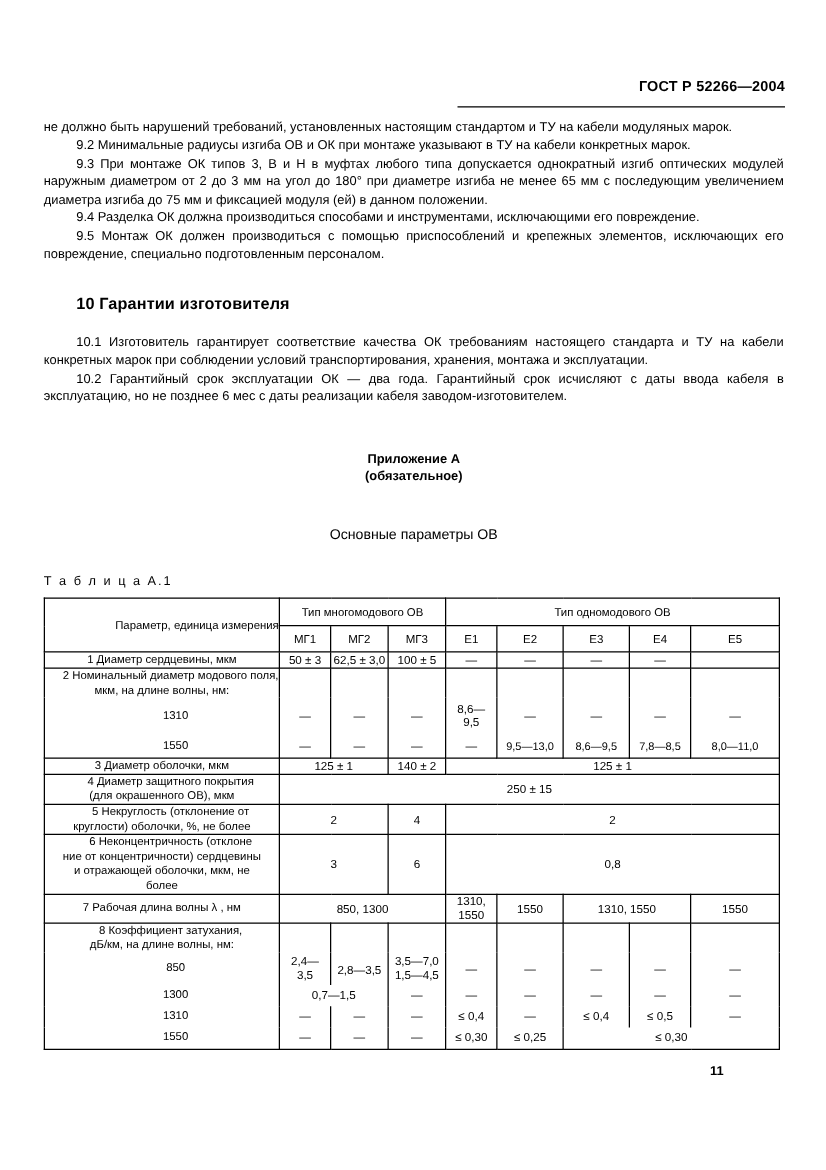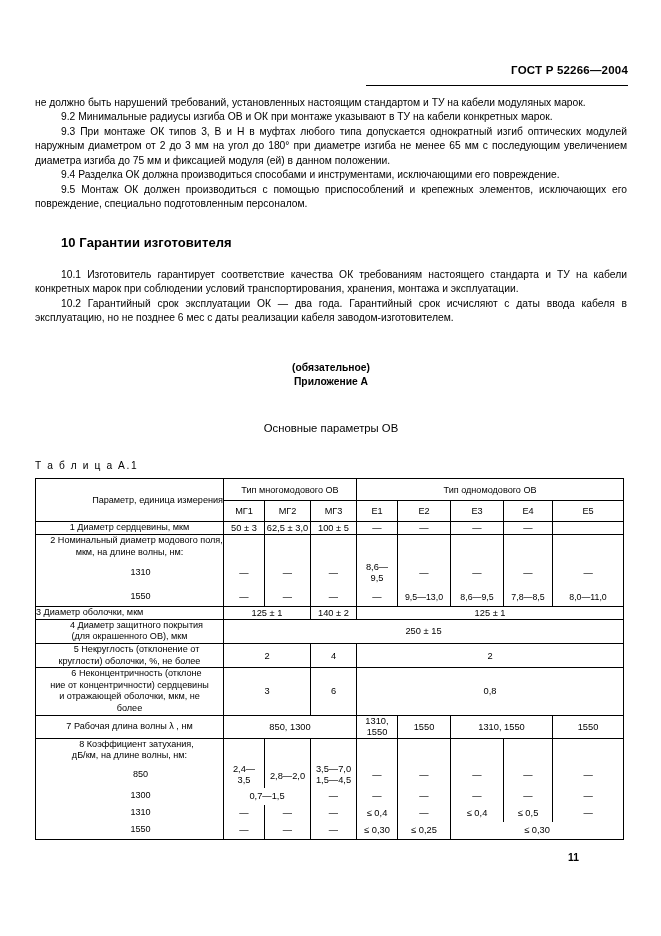--- a/index.html
+++ b/index.html
@@ -149,22 +149,22 @@
     <p class="para indent">9.3  При монтаже ОК типов 3, В и Н в муфтах любого типа допускается однократный изгиб оптичес­ких модулей наружным диаметром от 2 до 3 мм на угол до 180° при диаметре изгиба не менее 65 мм с последующим увеличением диаметра изгиба до 75 мм и фиксацией модуля (ей) в данном положении.</p>
     <p class="para indent">9.4  Разделка ОК должна производиться способами и инструментами, исключающими его повреж­дение.</p>
     <p class="para indent">9.5  Монтаж ОК должен производиться с помощью приспособлений и крепежных элементов, ис­ключающих его повреждение, специально подготовленным персоналом.</p>
 
     <h2 class="section-title">10  Гарантии изготовителя</h2>
 
     <p class="para indent">10.1  Изготовитель гарантирует соответствие качества ОК требованиям настоящего стандарта и ТУ на кабели конкретных марок при соблюдении условий транспортирования, хранения, монтажа и эксплуатации.</p>
     <p class="para indent">10.2  Гарантийный срок эксплуатации ОК — два года. Гарантийный срок исчисляют с даты ввода кабеля в эксплуатацию, но не позднее 6 мес с даты реализации кабеля заводом-изготовителем.</p>
 
     <div class="appendix">
+      <div>Приложение А</div>
       <div>(обязательное)</div>
-      <div>Приложение А</div>
     </div>
 
     <div class="appendix-title">Основные параметры ОВ</div>
 
     <div class="table-caption">Т а б л и ц а А.1</div>
 
     <table class="params">
       <colgroup>
         <col style="width:188px">
         <col style="width:41px">
@@ -246,21 +246,21 @@
           <td class="val vbot" style="border-top:none">—</td>
           <td class="val vbot" style="border-top:none">—</td>
           <td class="val vbot" style="border-top:none">—</td>
           <td class="val vbot" style="border-top:none;font-size:8.8px">9,5—13,0</td>
           <td class="val vbot" style="border-top:none;font-size:8.8px">8,6—9,5</td>
           <td class="val vbot" style="border-top:none;font-size:8.8px">7,8—8,5</td>
           <td class="val vbot outer-r" style="border-top:none;font-size:8.8px">8,0—11,0</td>
         </tr>
 
         <tr>
-          <td class="outer-l param-cell mid" style="text-align:left">3 Диаметр оболочки, мкм</td>
+          <td class="outer-l param-cell mid" style="text-align:center">3 Диаметр оболочки, мкм</td>
           <td class="val cell-pad" colspan="2">125 ± 1</td>
           <td class="val cell-pad">140 ± 2</td>
           <td class="val cell-pad outer-r" colspan="5">125 ± 1</td>
         </tr>
 
         <tr>
           <td class="outer-l param-cell">
             <div class="first-line">4 Диаметр защитного покрытия</div>
             <div>(для окрашенного ОВ), мкм</div>
           </td>
@@ -317,21 +317,21 @@
         </tr>
 
         <tr>
           <td class="outer-l param-cell" style="border-top:none;border-bottom:none;height:26px">
             <div class="sub-line">850</div>
           </td>
           <td class="val two-line" style="border-top:none;border-bottom:none">
             <div>2,4—</div>
             <div>3,5</div>
           </td>
-          <td class="val vtop" style="border-top:none;border-bottom:none;padding-top:2px">2,8—2,0</td>
+          <td class="val vtop" style="border-top:none;border-bottom:none;padding-top:2px">2,8—3,5</td>
           <td class="val two-line" style="border-top:none;border-bottom:none">
             <div>3,5—7,0</div>
             <div>1,5—4,5</div>
           </td>
           <td class="val" style="border-top:none;border-bottom:none">—</td>
           <td class="val" style="border-top:none;border-bottom:none">—</td>
           <td class="val" style="border-top:none;border-bottom:none">—</td>
           <td class="val" style="border-top:none;border-bottom:none">—</td>
           <td class="val outer-r" style="border-top:none;border-bottom:none">—</td>
         </tr>

